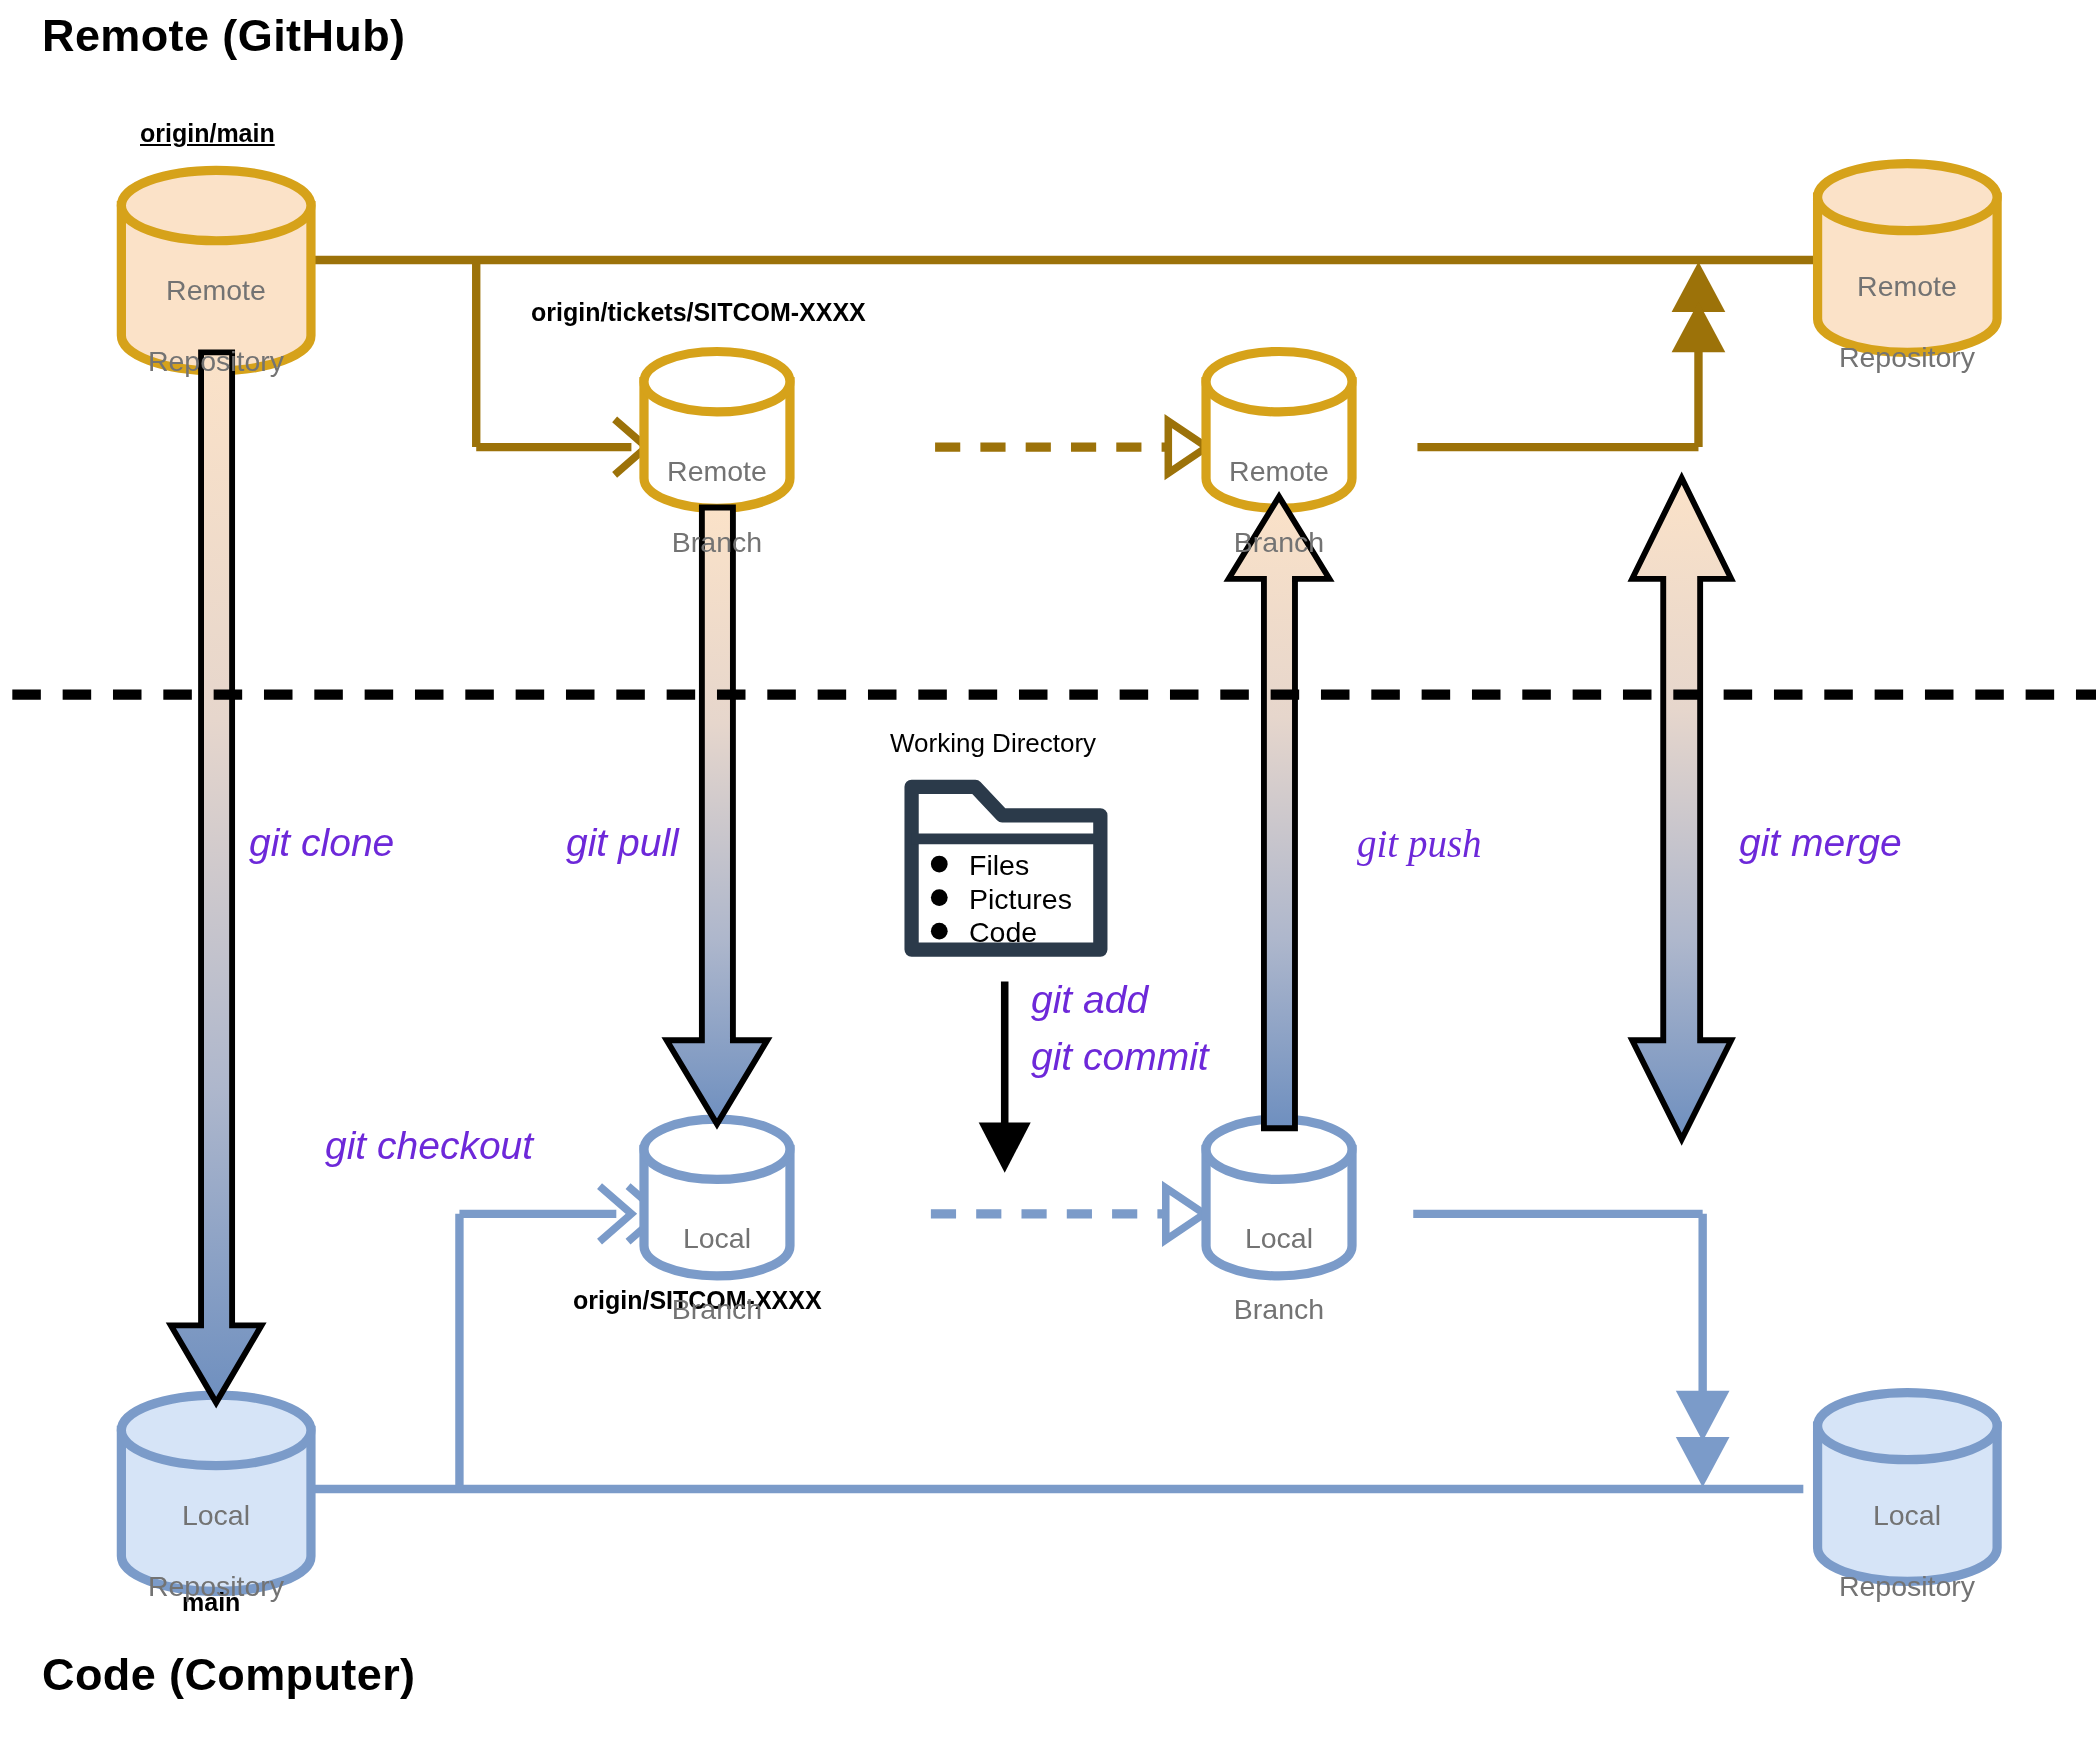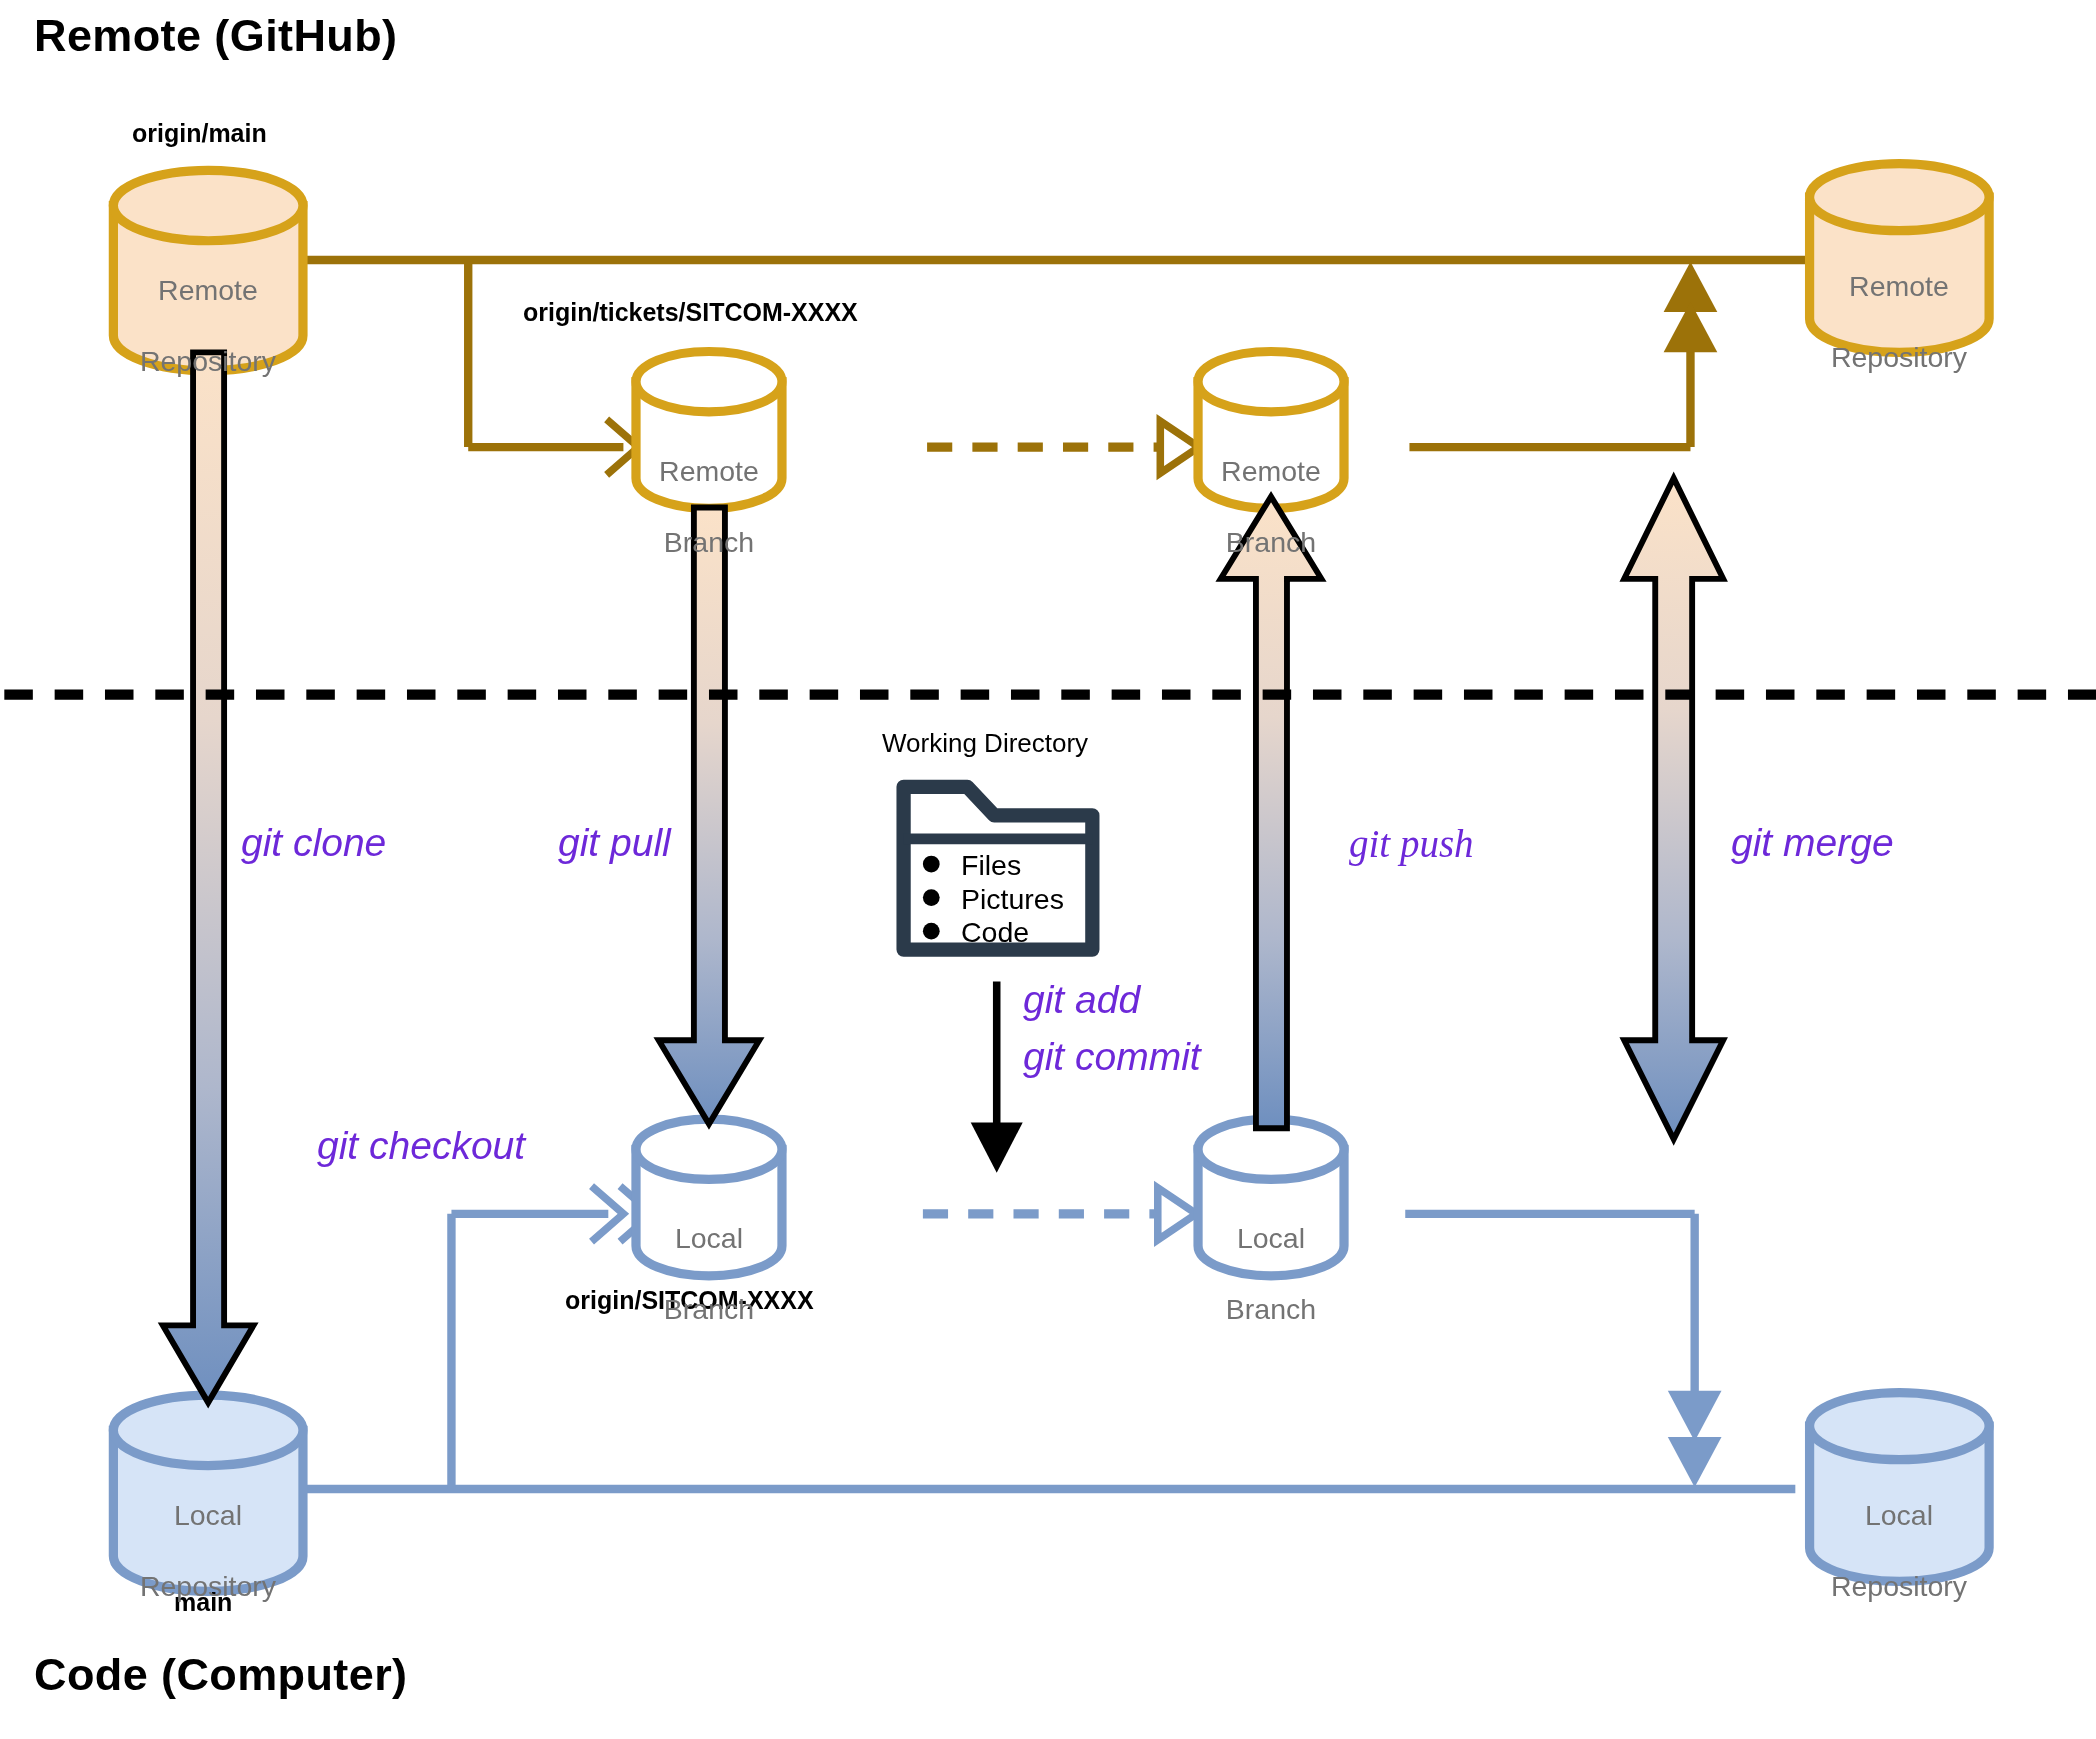--- a/index.html
+++ b/index.html
@@ -1,18 +1,18 @@
 <!DOCTYPE html>
 <html style="font-size:13.4px"><head>
 <meta charset="utf-8">
 <style>
   html,body{margin:0;padding:0;background:#fff;}
   body{width:2097px;height:1739px;position:relative;overflow:hidden;
        font-family:"Liberation Sans","DejaVu Sans",sans-serif;}
-  #stage{position:absolute;left:4px;top:0;width:1901px;height:1739px;}
+  #stage{position:absolute;left:12px;top:0;width:1901px;height:1739px;}
   svg#canvas{position:absolute;left:0;top:0;width:2097px;height:1739px;}
   .zone-title{position:absolute;font-weight:bold;font-size:45px;color:#000;letter-spacing:0.4px;white-space:nowrap;}
   .branch-tag{position:absolute;font-weight:bold;font-size:25px;color:#000;white-space:nowrap;}
   .cmd-label{position:absolute;font-style:italic;font-size:39px;color:#6d28d9;white-space:nowrap;}
   .node-text{position:absolute;font-size:28.5px;color:#737373;text-align:center;line-height:1.25;white-space:pre-line;}
   .wd-title{position:absolute;font-size:26px;color:#000000;white-space:nowrap;}
   .wd-item{position:absolute;font-size:28.5px;color:#000;white-space:nowrap;}
 </style>
 </head>
 <body>
@@ -154,21 +154,21 @@
       <line x1="1072" y1="1000" x2="1297" y2="1000" stroke="#2B3A4A" stroke-width="13"></line>
       <circle cx="1105" cy="1030" r="10" fill="#000"></circle>
       <circle cx="1105" cy="1070" r="10" fill="#000"></circle>
       <circle cx="1105" cy="1110" r="10" fill="#000"></circle>
     </g>
   </svg>
 
   <div class="zone-title" style="left:30px;top:10px;">Remote (GitHub)</div>
   <div class="zone-title" style="left:30px;top:1649px;">Code (Computer)</div>
 
-  <div class="branch-tag" style="left:128px;top:119px;">origin/main</div>
+  <div class="branch-tag" style="left:128px;top:119px;text-decoration:underline;">origin/main</div>
   <div class="branch-tag" style="left:519px;top:298px;">origin/tickets/SITCOM-XXXX</div>
   <div class="branch-tag" style="left:561px;top:1286px;">origin/SITCOM-XXXX</div>
   <div class="branch-tag" style="left:170px;top:1588px;">main</div>
 
   <div class="node-text" style="left:99px;top:237px;width:210px;">
     <span>Remote</span><br>
     <span>Repository</span>
   </div>
 
   <div class="node-text" style="left:621px;top:418px;width:168px;">

